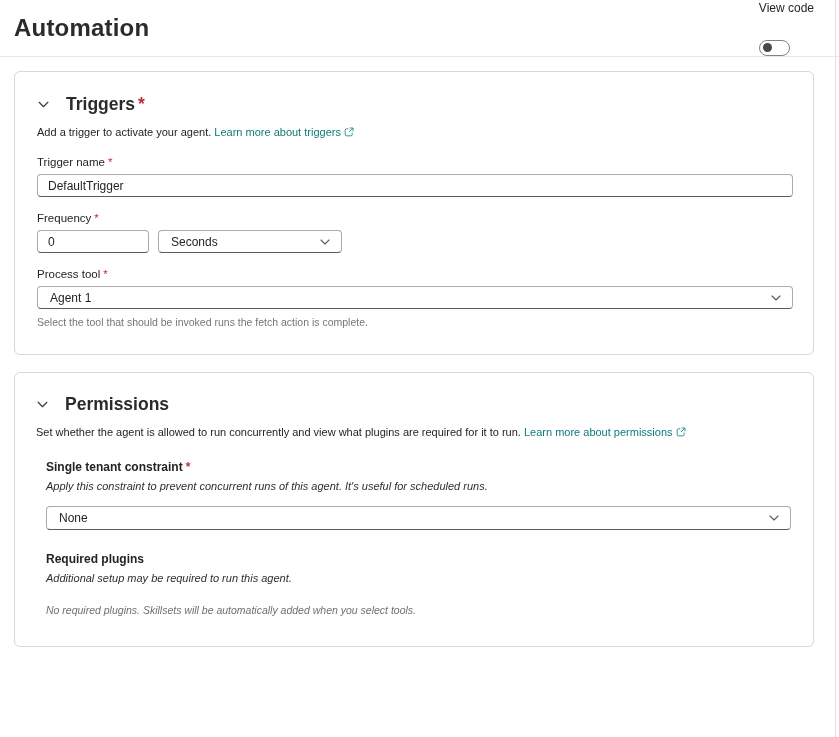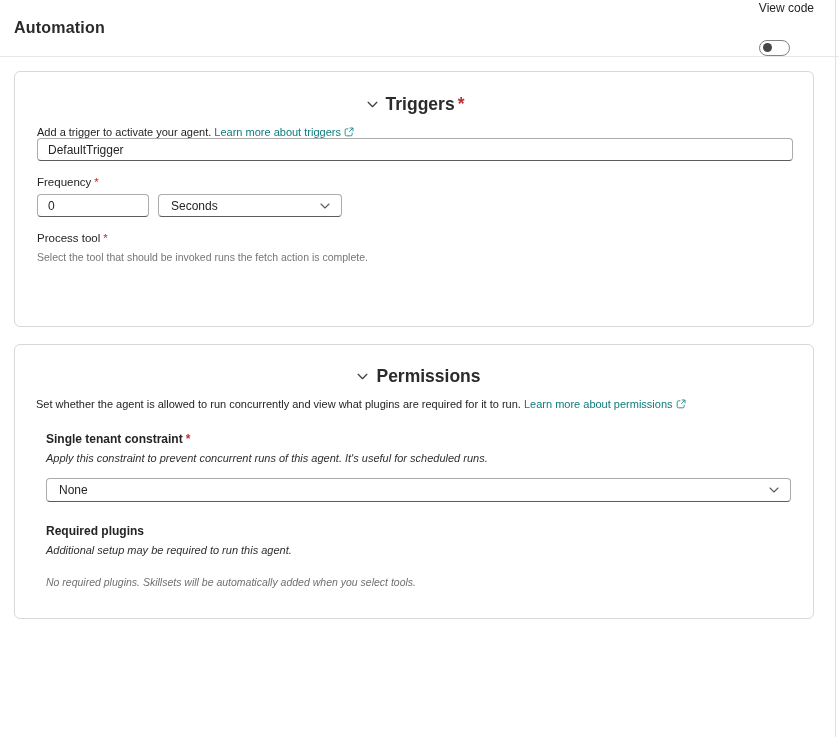--- a/index.html
+++ b/index.html
@@ -17,21 +17,21 @@
   }
 
   
   .app-header {
     height: 57px;
     display: flex; align-items: center;
     padding: 0 13px 0 14px;
     border-bottom: 1px solid #e8e8e8;
   }
   .app-title {
-    font-size: 16px; font-weight: 700; color: #2b2b2b; letter-spacing: .2px;
+    font-size: 24px; font-weight: 700; color: #2b2b2b; letter-spacing: .2px;
   }
   .header-spacer { flex: 1; }
   .view-code-wrap { display: flex; align-items: flex-start; gap: 25px; margin-right: 12px; flex-direction: column; }
   .view-code-label { font-size: 12px; color: #242424; }
   .toggle {
     width: 31px; height: 16px; border: 1px solid #84827e; border-radius: 10px;
     position: relative; background: #fff; cursor: pointer; flex: 0 0 auto;
   }
   .toggle-knob {
     position: absolute; left: 3px; top: 2.5px;
@@ -42,21 +42,21 @@
   .main-area { padding: 14px 25px 0 14px; }
   .card {
     background: #fff;
     border: 1px solid #d8d8d8;
     border-radius: 6px;
   }
   .card-triggers { padding: 22px 20px 26px 22px; min-height: 256px; }
   .card-permissions { margin-top: 17px; padding: 21px 12px 30px 21px; min-height: 254px; }
 
   .section-header {
-    display: flex; align-items: center; gap: 7px; cursor: pointer; justify-content: center;
+    display: flex; align-items: center; gap: 16px; cursor: pointer;
   }
   .chevron-icon { width: 13px; height: 13px; color: #424242; display: inline-flex; }
   .chevron-icon svg { width: 100%; height: 100%; }
   .section-title { font-size: 17.5px; font-weight: 700; color: #2b2b2b; }
   .req { color: #c22f33; margin-left: 3px; }
   .section-desc { margin-top: 11px; font-size: 11px; color: #242424; }
   .link { color: #0f7b7b; text-decoration: none; cursor: pointer; }
   .ext-icon { display: inline-block; width: 10px; height: 10px; margin-left: 3px; vertical-align: -1px; color: #0f7b7b; }
   .ext-icon svg { width: 100%; height: 100%; }
 
@@ -124,36 +124,45 @@
       <span class="section-title"><span>Triggers</span><span class="req">*</span></span>
     </div>
     <div class="section-desc">
       <span>Add a trigger to activate your agent.</span>
       <a class="link">Learn more about triggers</a><span class="ext-icon"><svg viewBox="0 0 12 12" fill="none">
             <path d="M5.2 2.2H3A1.6 1.6 0 0 0 1.4 3.8V9A1.6 1.6 0 0 0 3 10.6h5.2A1.6 1.6 0 0 0 9.8 9V6.8" stroke="currentColor" stroke-width="1"></path>
             <path d="M6.8 1.2h4v4M10.6 1.4 6.2 5.8" stroke="currentColor" stroke-width="1"></path>
           </svg></span>
     </div>
 
+    <div class="field-label first"><span>Trigger name</span><span class="req">*</span></div>
     <input class="text-input" type="text" value="DefaultTrigger" style="">
 
     <div class="field-label"><span>Frequency</span><span class="req">*</span></div>
     <div class="freq-row">
       <input class="text-input freq-input" type="text" value="0" style="">
       <div class="select-box select-seconds" role="combobox">
         <span class="sel-text">Seconds</span>
         <span class="select-chevron">
           <svg viewBox="0 0 12 12" fill="none">
               <path d="M2 4l4 4 4-4" stroke="currentColor" stroke-width="1.1" stroke-linecap="round" stroke-linejoin="round"></path>
             </svg>
         </span>
       </div>
     </div>
 
     <div class="field-label"><span>Process tool</span><span class="req">*</span></div>
+    <div class="select-box select-full" role="combobox">
+      <span class="sel-text">Agent 1</span>
+      <span class="select-chevron">
+        <svg viewBox="0 0 12 12" fill="none">
+            <path d="M2 4l4 4 4-4" stroke="currentColor" stroke-width="1.1" stroke-linecap="round" stroke-linejoin="round"></path>
+          </svg>
+      </span>
+    </div>
     <div class="hint-text">Select the tool that should be invoked runs the fetch action is complete.</div>
   </section>
 
   <section class="card card-permissions">
     <div class="section-header">
       <span class="chevron-icon">
         <svg viewBox="0 0 12 12" fill="none">
             <path d="M2 4l4 4 4-4" stroke="currentColor" stroke-width="1.2" stroke-linecap="round" stroke-linejoin="round"></path>
           </svg>
       </span>

